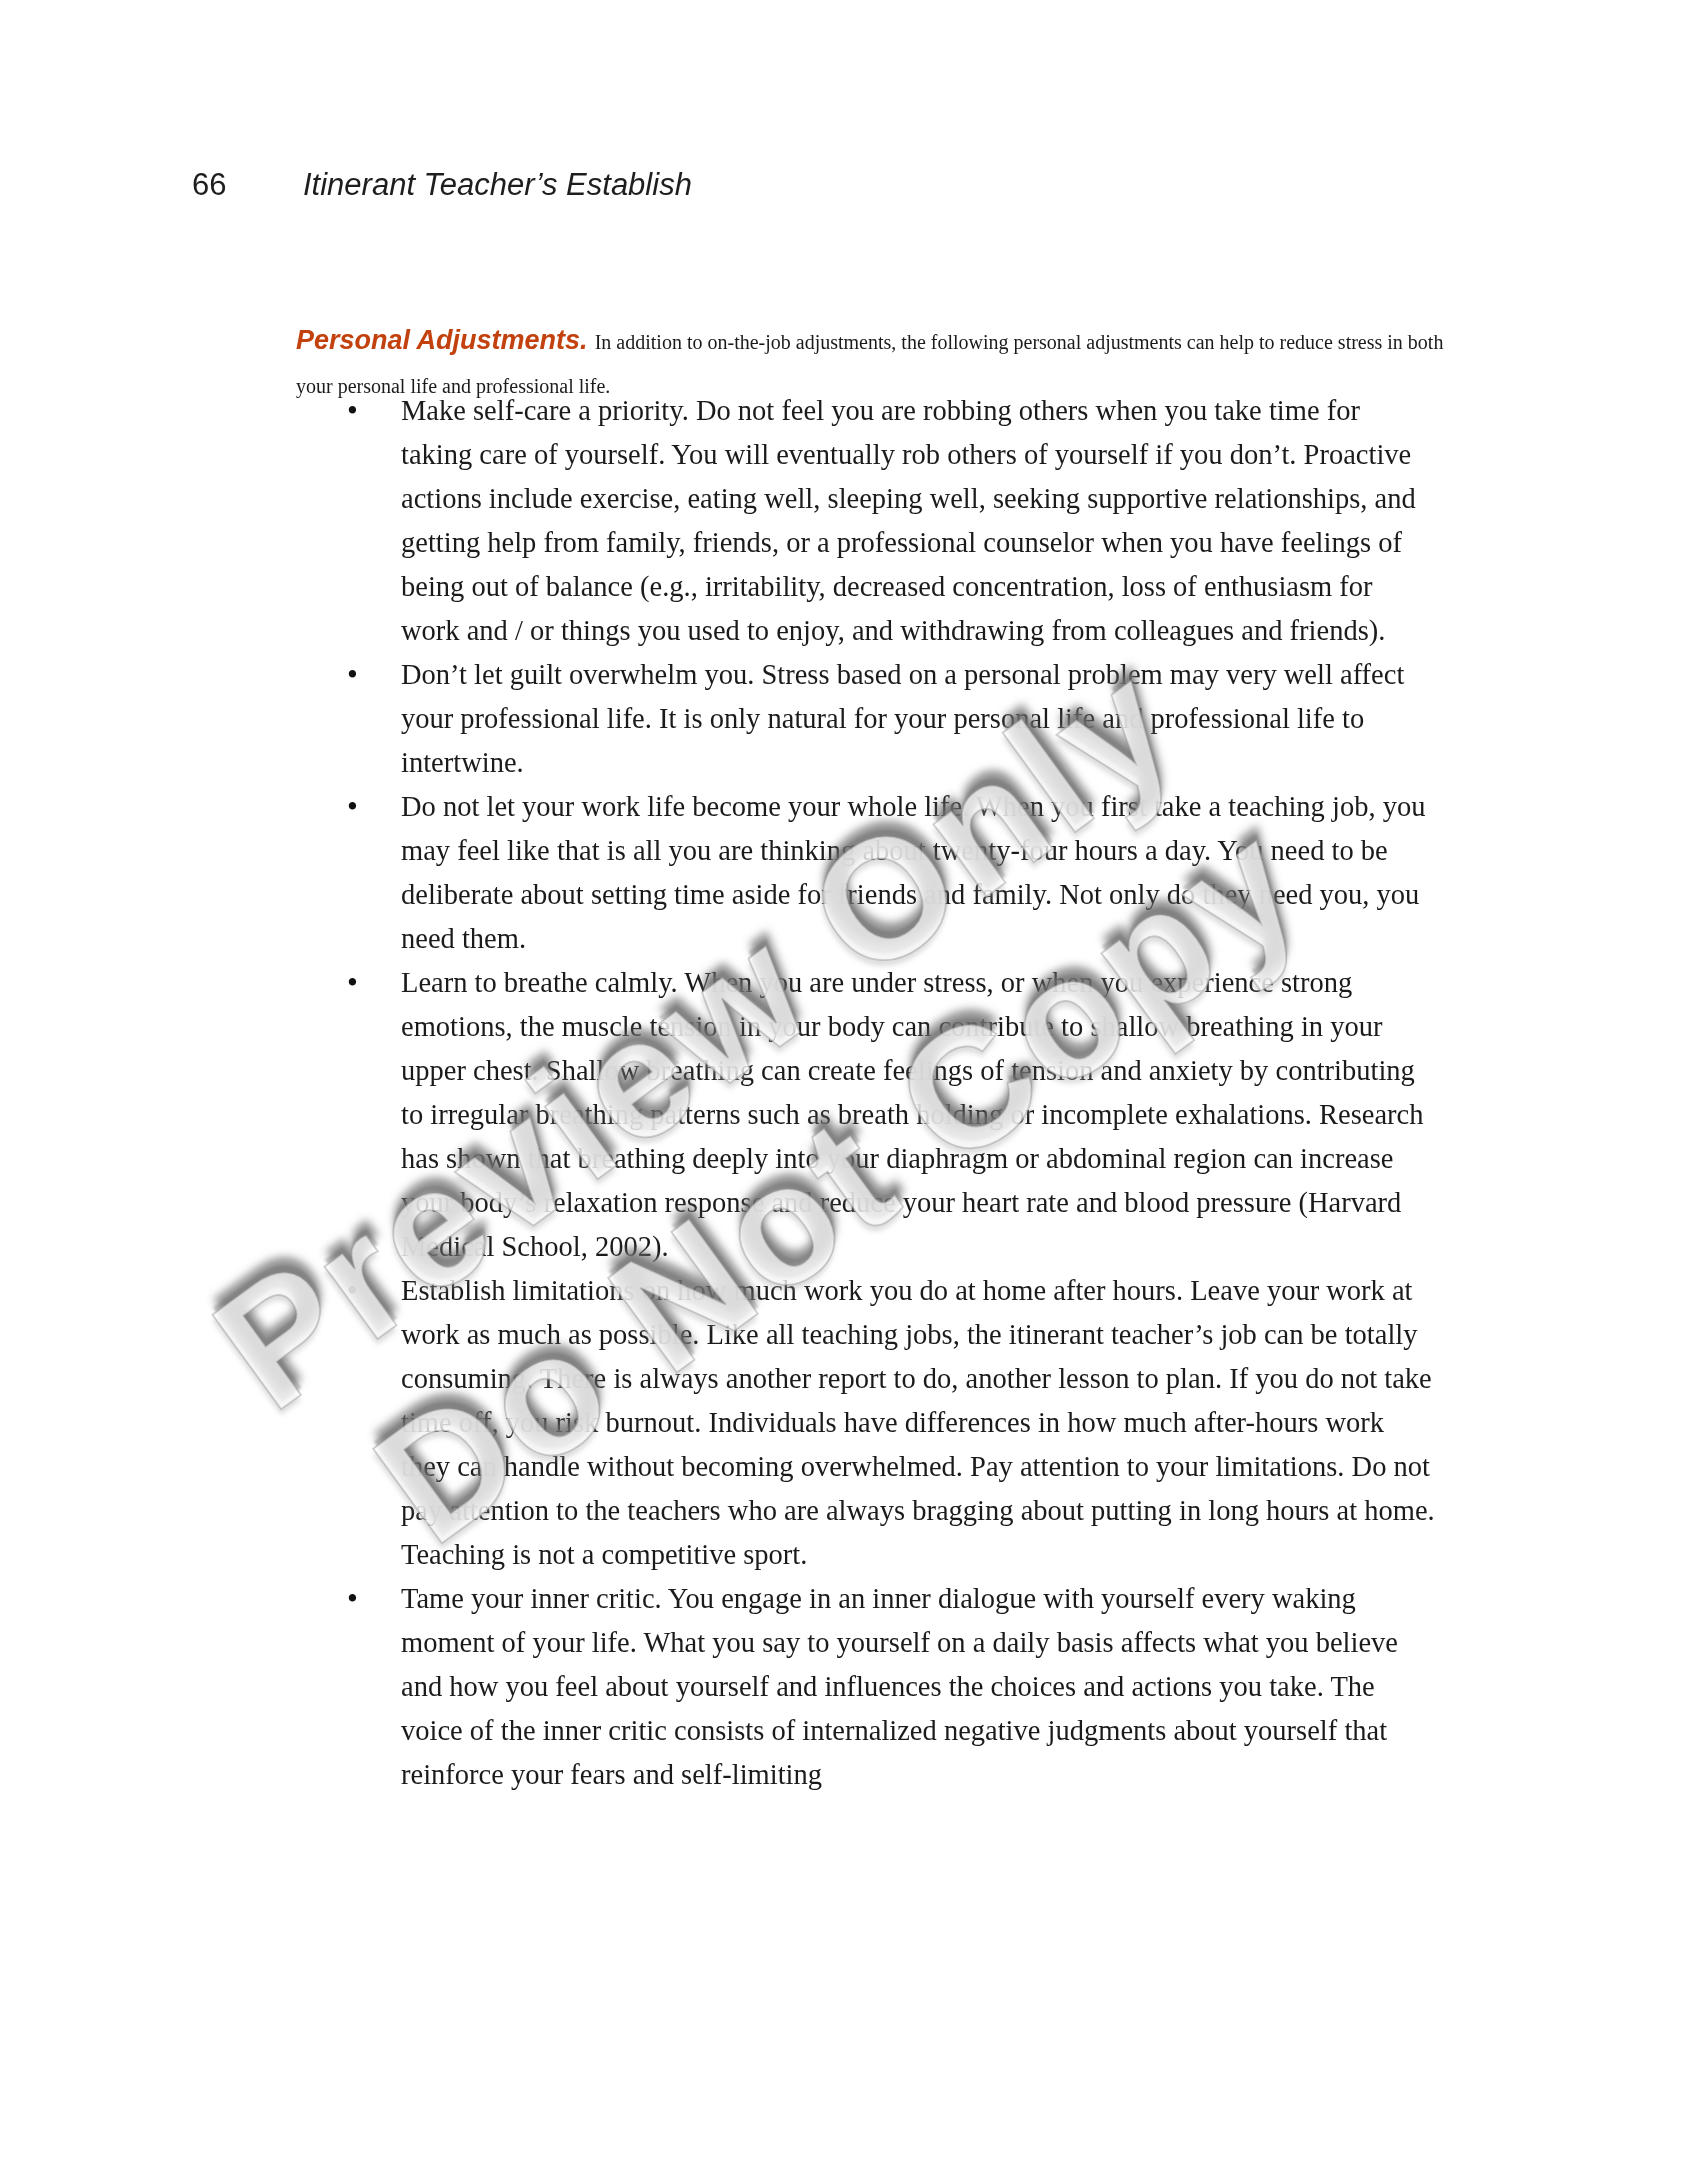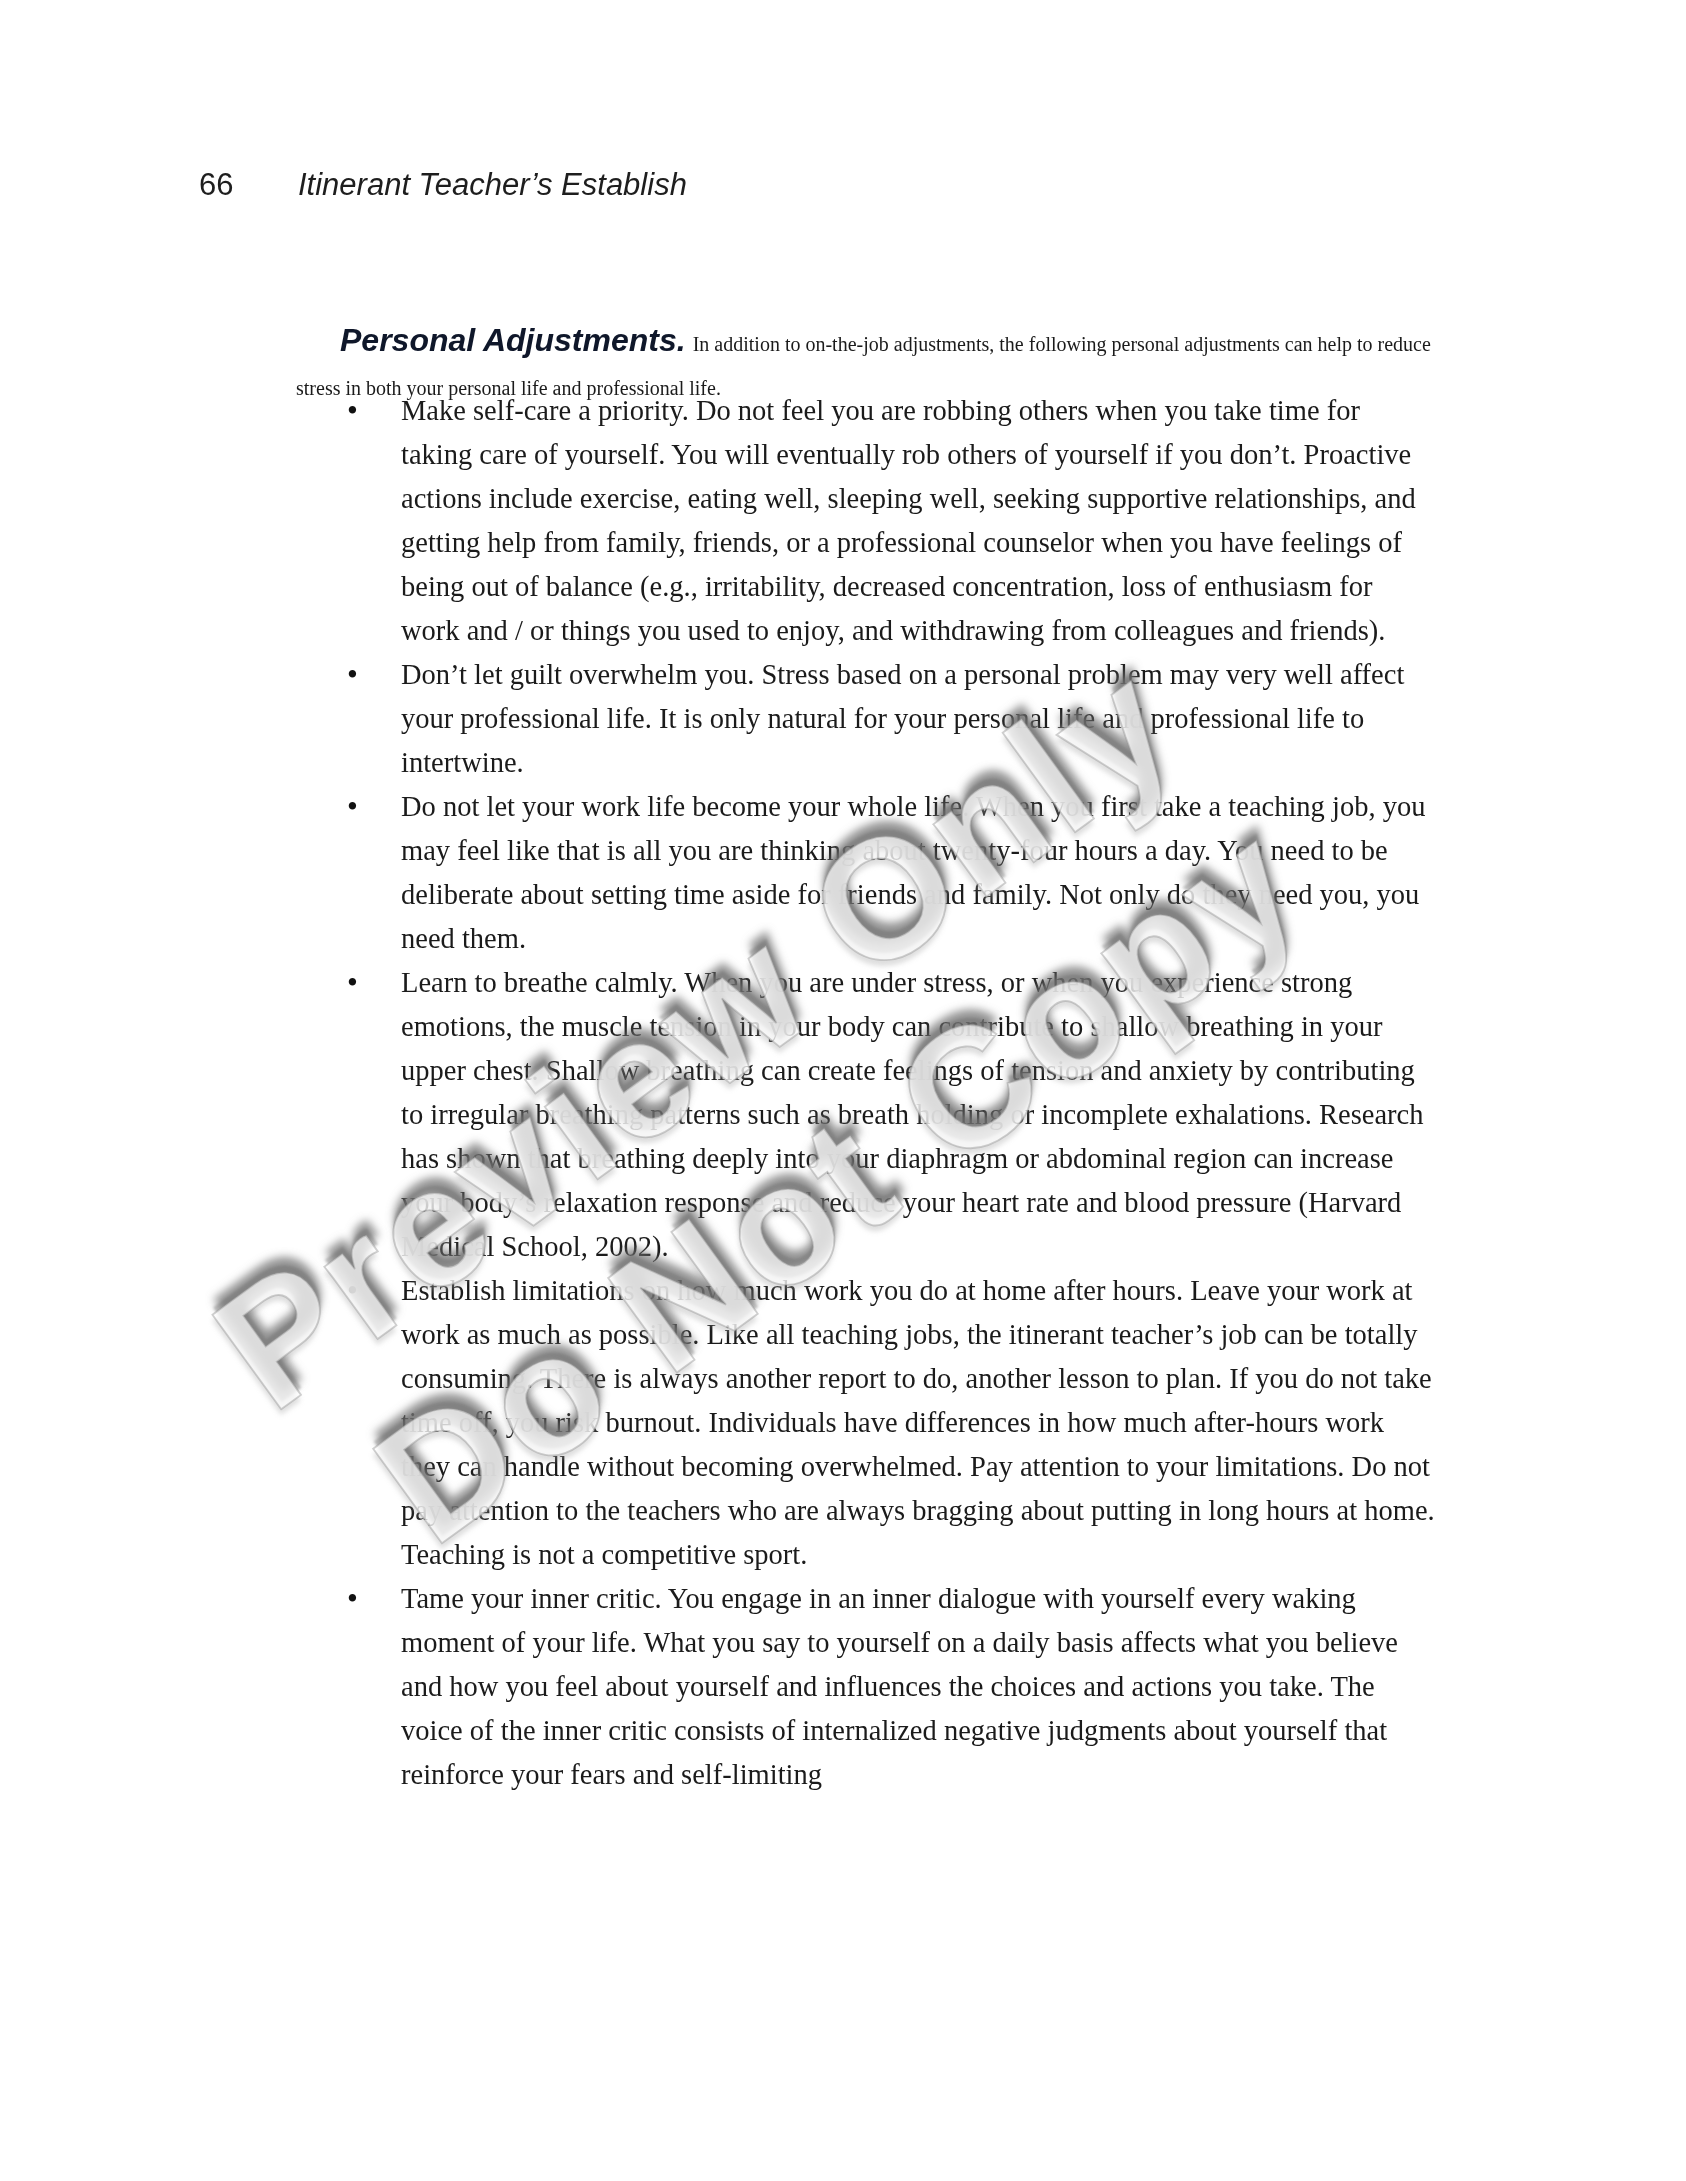--- a/index.html
+++ b/index.html
@@ -7,41 +7,40 @@
     position:relative;
     width:1686px; height:2182px;
     background:#ffffff;
     overflow:hidden;
     font-family:"Liberation Serif", serif;
     color:#1b1b1b;
   }
 
   
   .running-head {
-    position:absolute; left:199px; top:169px;
+    position:absolute; left:192px; top:169px;
     font-family:"Liberation Sans", sans-serif;
     font-size:31px; line-height:31px; font-weight:500;
     color:#1e1e1e;
-    display:flex; align-items:baseline;
+    display:flex; align-items:baseline;gap:12px;
   }
   .page-num { font-style:normal; width:99px; }
   .book-title { font-style:italic; }
 
   
   .intro {
     position:absolute; left:296px; top:290px; width:1164px;
     font-size:28.5px; line-height:42px;
     text-align:left;
   }
   .section-heading {
     font-family:"Liberation Sans", sans-serif;
     font-style:italic; font-weight:700;
-    font-size:32px; line-height:42px;
-    color:#0f172a;
-    margin-left:44px;
+    font-size:27px; line-height:42px;
+    color:#c2410c;
   }
   .intro-text { font-size:20px; }
 
   
   .bullet-list {
     position:absolute; left:296px; top:389px; width:1139px;
     list-style:none; margin:0; padding:0;
     font-size:28.5px; line-height:44px;
   }
   .bullet-item { position:relative; padding-left:105px; }

